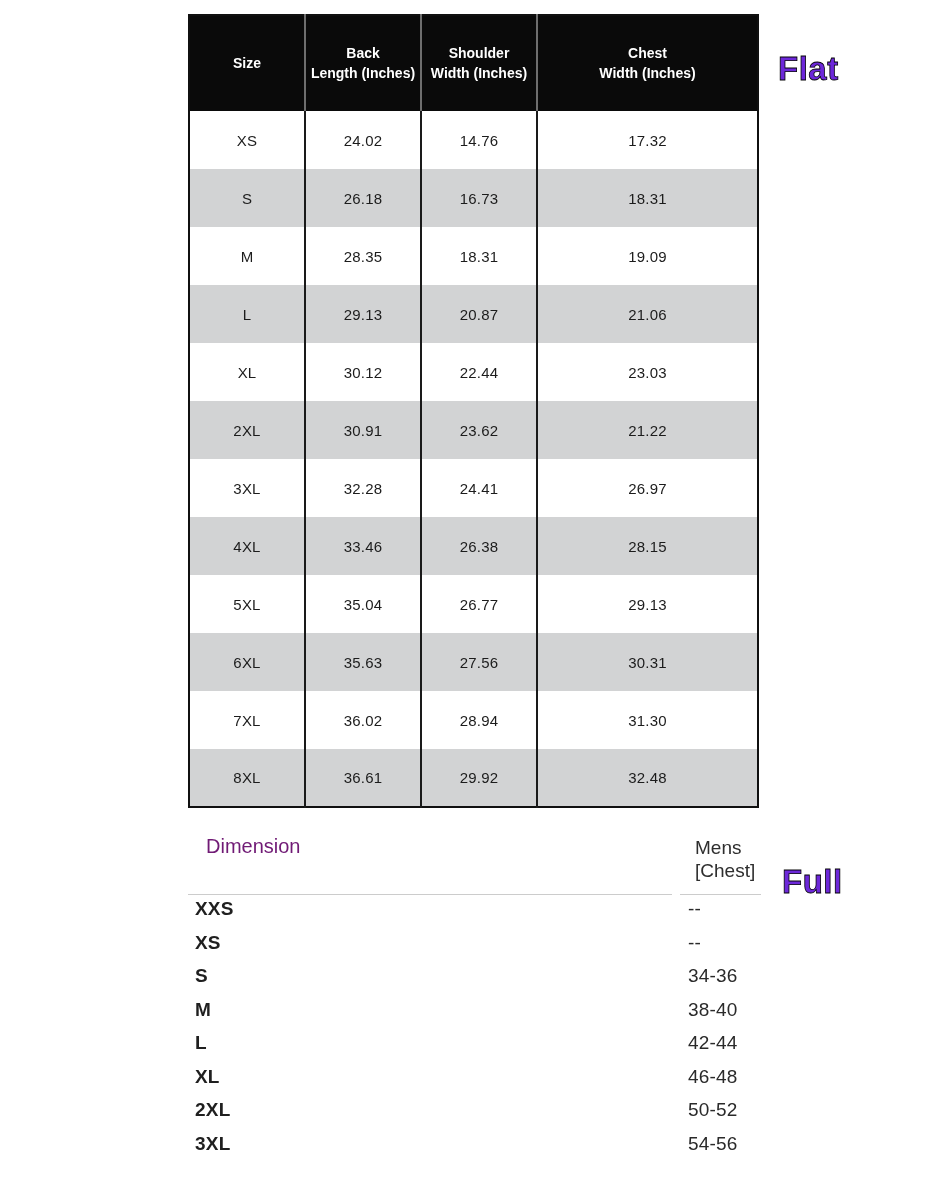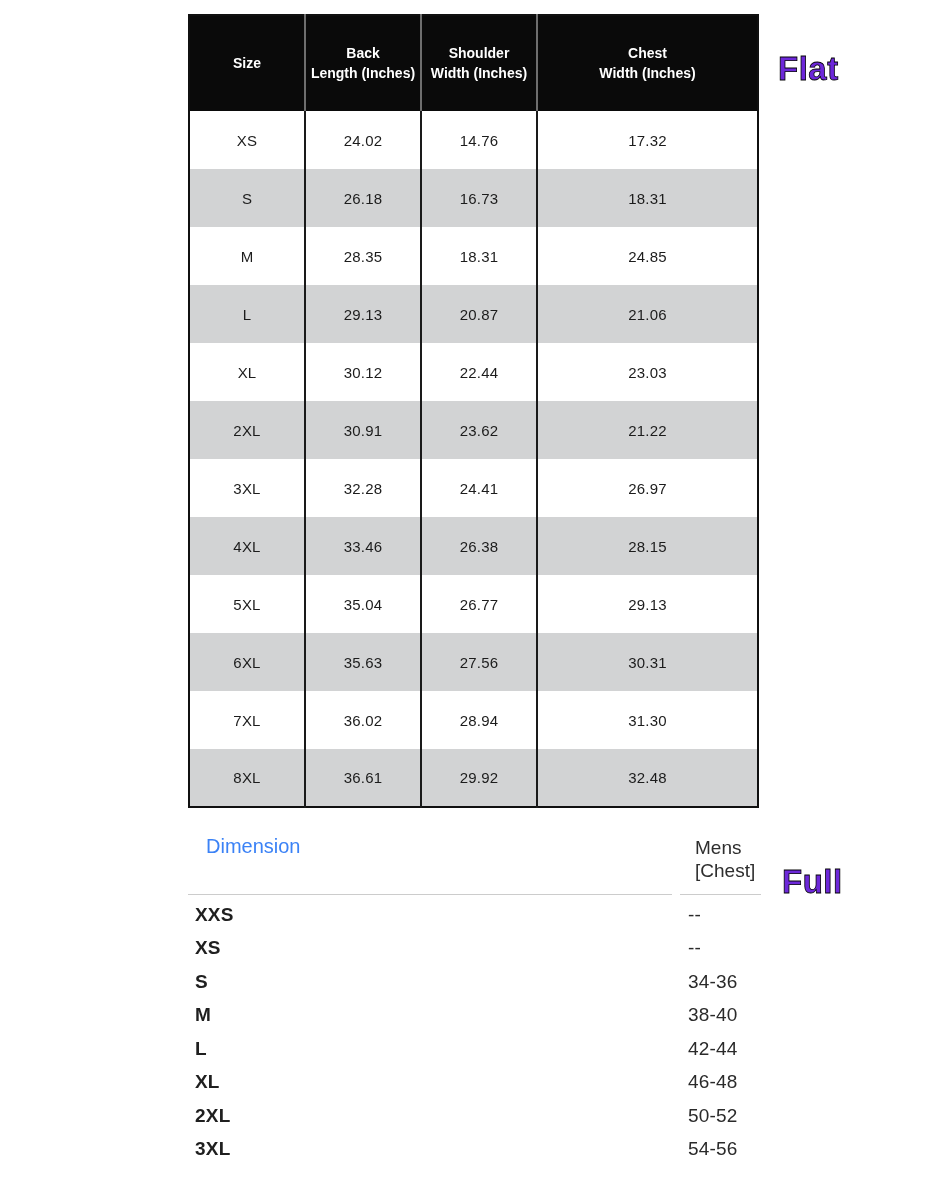--- a/index.html
+++ b/index.html
@@ -65,37 +65,37 @@
     position: absolute;
     left: 188px; top: 830px;
     width: 573px;
   }
   .full-head { display: flex; align-items: stretch; }
   .fh-col1 {
     width: 484px;
     border-bottom: 1px solid #cccccc;
     padding: 5px 0 12px 18px;
     font-size: 20px;
-    color: #3b82f6;
+    color: #701a75;
     line-height: 22px;
   }
   .fh-gap { width: 8px; }
   .fh-col2 {
     width: 81px;
     border-bottom: 1px solid #cccccc;
     padding: 6px 0 12px 15px;
     font-size: 19px;
     color: #2e2e2e;
     line-height: 23px;
     white-space: pre-line;
   }
   .full-body { padding-top: 3px; }
   .full-row {
     display: flex;
-    align-items: center;
+    align-items: flex-start;
     height: 33.5px;
   }
   .fr-label {
     width: 500px;
     padding-left: 7px;
     font-size: 19px;
     font-weight: 700;
     color: #1f1f1f;
     letter-spacing: 0.2px;
   }
@@ -136,21 +136,21 @@
       <tr>
         <td>S</td>
         <td>26.18</td>
         <td>16.73</td>
         <td>18.31</td>
       </tr>
       <tr>
         <td>M</td>
         <td>28.35</td>
         <td>18.31</td>
-        <td>24.85</td>
+        <td>19.09</td>
       </tr>
       <tr>
         <td>L</td>
         <td>29.13</td>
         <td>20.87</td>
         <td>21.06</td>
       </tr>
       <tr>
         <td>XL</td>
         <td>30.12</td>

